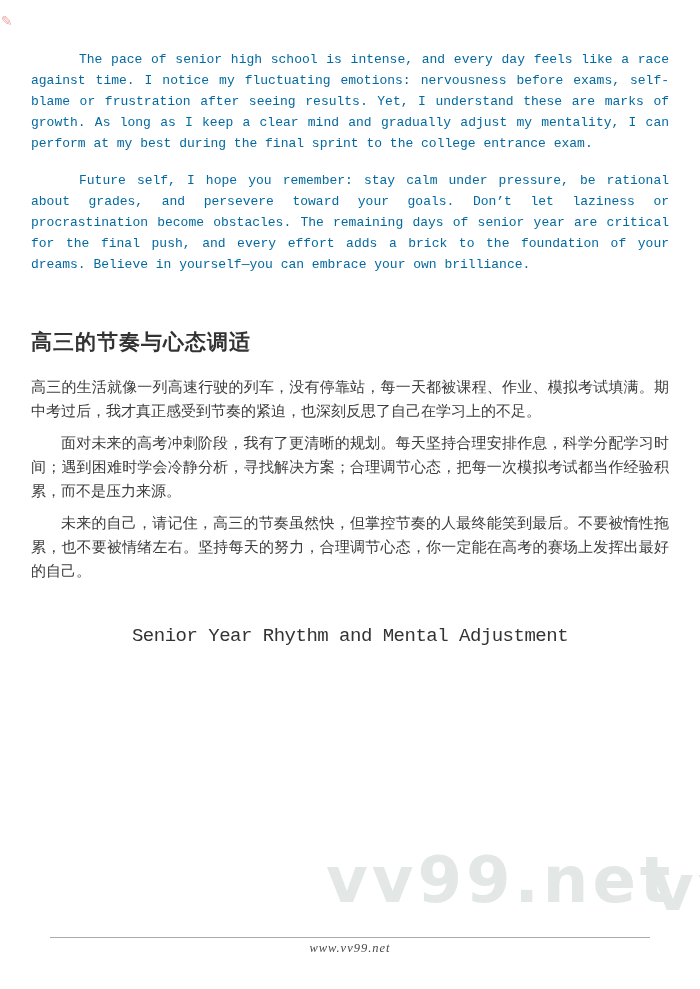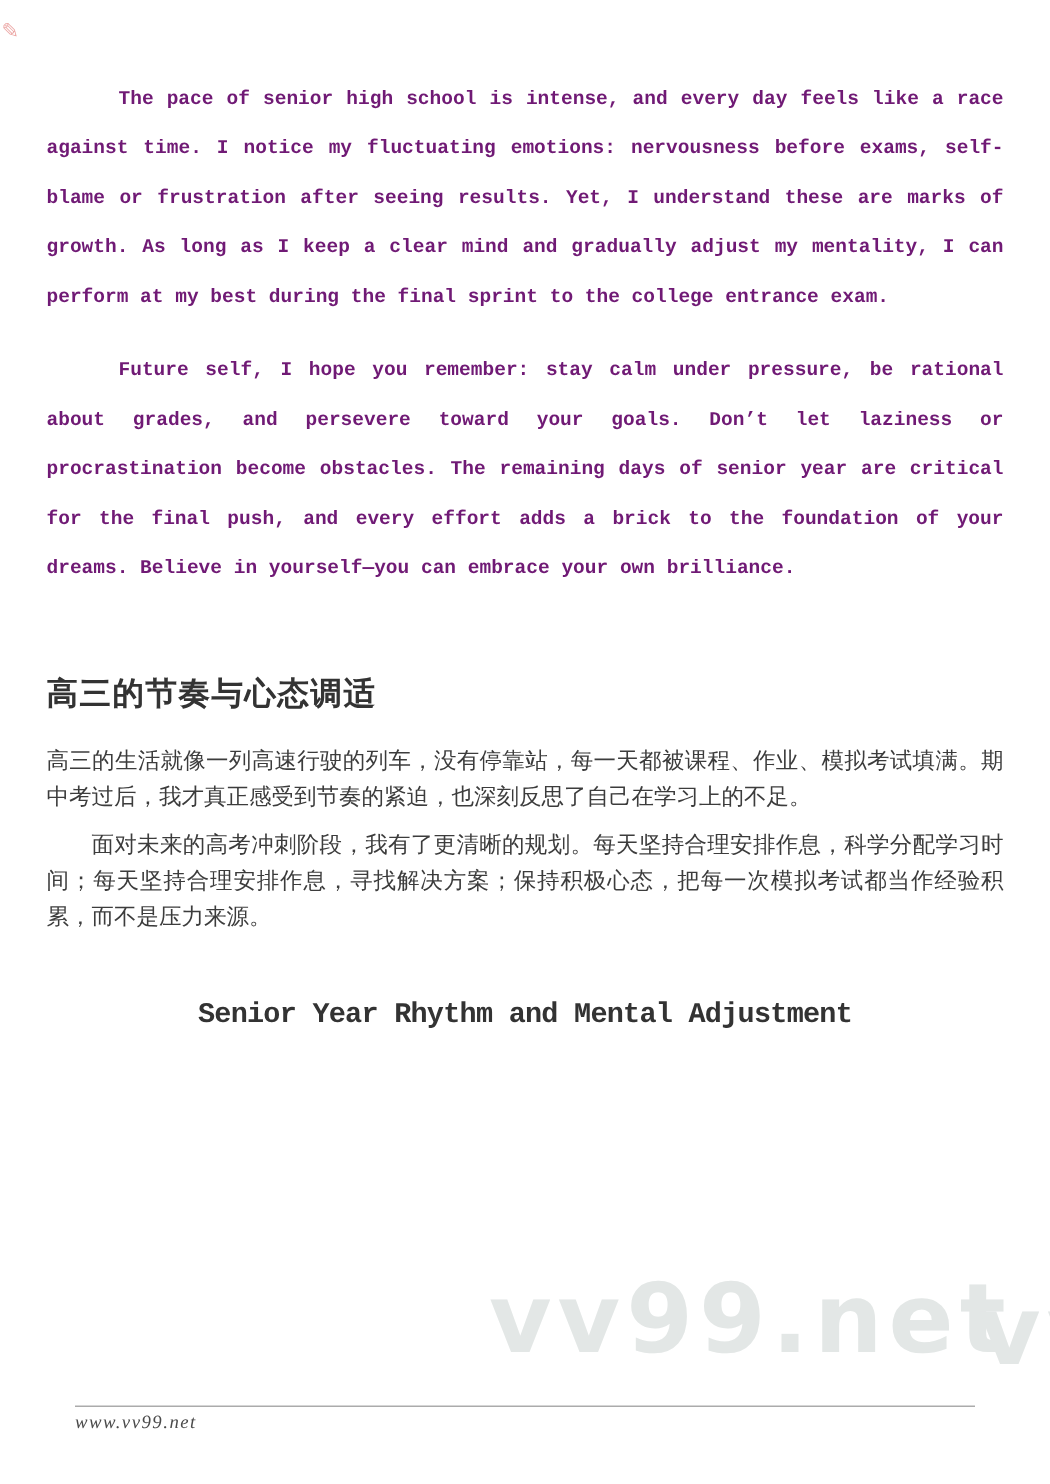--- a/index.html
+++ b/index.html
@@ -38,26 +38,25 @@
   }
   .content {
     position: relative;
     z-index: 1;
     padding: 49px 31px 0 31px;
   }
   
   .en-para {
     font-family: "Liberation Mono", monospace;
     font-size: 13px;
-    line-height: 33px;
+    line-height: 21px;
     text-align: justify;
     text-indent: 48px;
     margin: 0 0 16px 0;
-    color: #701a75;
-    font-weight: bold;
+    color: #0369a1;
   }
   .en-para.last { margin-bottom: 0; }
   
   .cn-title {
     font-family: "Liberation Serif", serif;
     font-weight: bold;
     font-size: 21px;
     line-height: 30px;
     text-align: left;
     margin: 52px 0 20px 0;
@@ -70,41 +69,41 @@
     line-height: 24px;
     text-align: justify;
     text-indent: 2em;
     margin: 0 0 8px 0;
     color: #3c3c3c;
   }
   .cn-para.no-indent { text-indent: 0; }
   
   .en-title {
     font-family: "Liberation Mono", monospace;
-    font-weight: bold;
+    font-weight: normal;
     font-size: 19px;
     line-height: 30px;
     text-align: center;
     margin: 36px 0 24px 0;
     color: #333333;
     letter-spacing: -0.5px;
   }
   
   .footer-divider {
     position: absolute;
     left: 50px; top: 937px;
     width: 600px; height: 1px;
     background: #ababab;
     z-index: 1;
   }
   .footer-url {
     position: absolute;
     left: 50px; top: 941px;
     width: 600px;
-    text-align: left;
+    text-align: center;
     font-family: "Liberation Serif", serif;
     font-style: italic;
     font-size: 12.5px;
     color: #4a4a4a;
     z-index: 1;
     letter-spacing: 1px;
   }
 </style>
 </head>
 <body>
@@ -117,21 +116,22 @@
 <span class="pencil-icon">✎</span>
 
 <div class="content">
 
   <p class="en-para">The pace of senior high school is intense, and every day feels like a race against time. I notice my fluctuating emotions: nervousness before exams, self-blame or frustration after seeing results. Yet, I understand these are marks of growth. As long as I keep a clear mind and gradually adjust my mentality, I can perform at my best during the final sprint to the college entrance exam.</p>
   <p class="en-para last">Future self, I hope you remember: stay calm under pressure, be rational about grades, and persevere toward your goals. Don’t let laziness or procrastination become obstacles. The remaining days of senior year are critical for the final push, and every effort adds a brick to the foundation of your dreams. Believe in yourself—you can embrace your own brilliance.</p>
 
   <h1 class="cn-title">高三的节奏与心态调适</h1>
 
   <p class="cn-para no-indent">高三的生活就像一列高速行驶的列车，没有停靠站，每一天都被课程、作业、模拟考试填满。期中考过后，我才真正感受到节奏的紧迫，也深刻反思了自己在学习上的不足。</p>
-  <p class="cn-para">面对未来的高考冲刺阶段，我有了更清晰的规划。每天坚持合理安排作息，科学分配学习时间；每天坚持合理安排作息，寻找解决方案；保持积极心态，把每一次模拟考试都当作经验积累，而不是压力来源。</p>
+  <p class="cn-para">面对未来的高考冲刺阶段，我有了更清晰的规划。每天坚持合理安排作息，科学分配学习时间；遇到困难时学会冷静分析，寻找解决方案；合理调节心态，把每一次模拟考试都当作经验积累，而不是压力来源。</p>
+  <p class="cn-para">未来的自己，请记住，高三的节奏虽然快，但掌控节奏的人最终能笑到最后。不要被惰性拖累，也不要被情绪左右。坚持每天的努力，合理调节心态，你一定能在高考的赛场上发挥出最好的自己。</p>
 
   <h1 class="en-title">Senior Year Rhythm and Mental Adjustment</h1>
 
 
 </div>
 
 <div class="footer-divider"></div>
 <div class="footer-url">www.vv99.net</div>
 
 </body></html>

